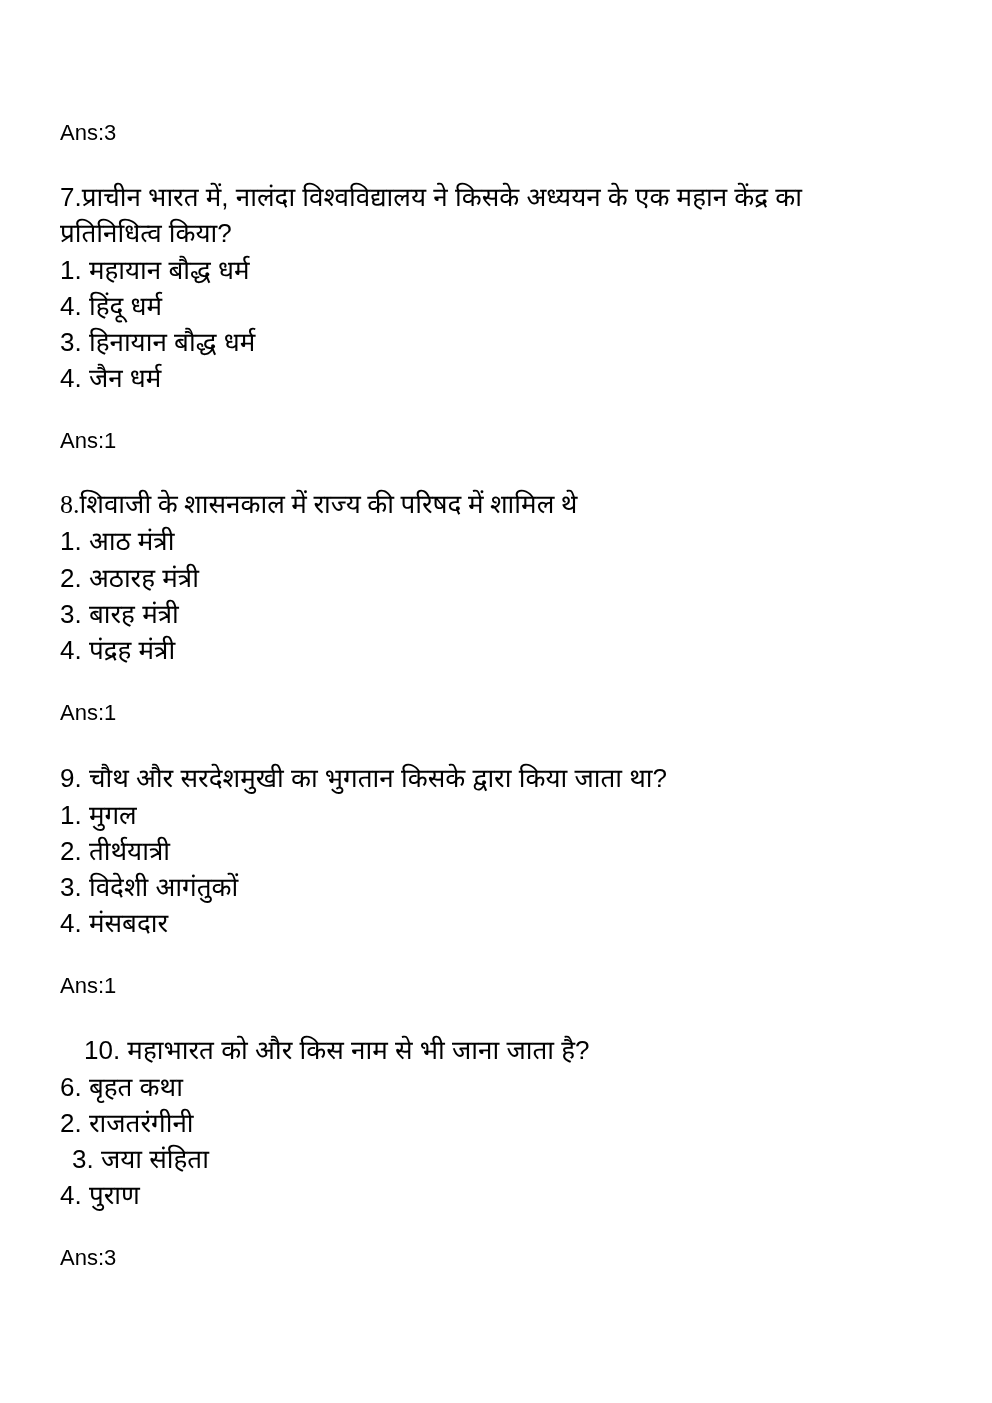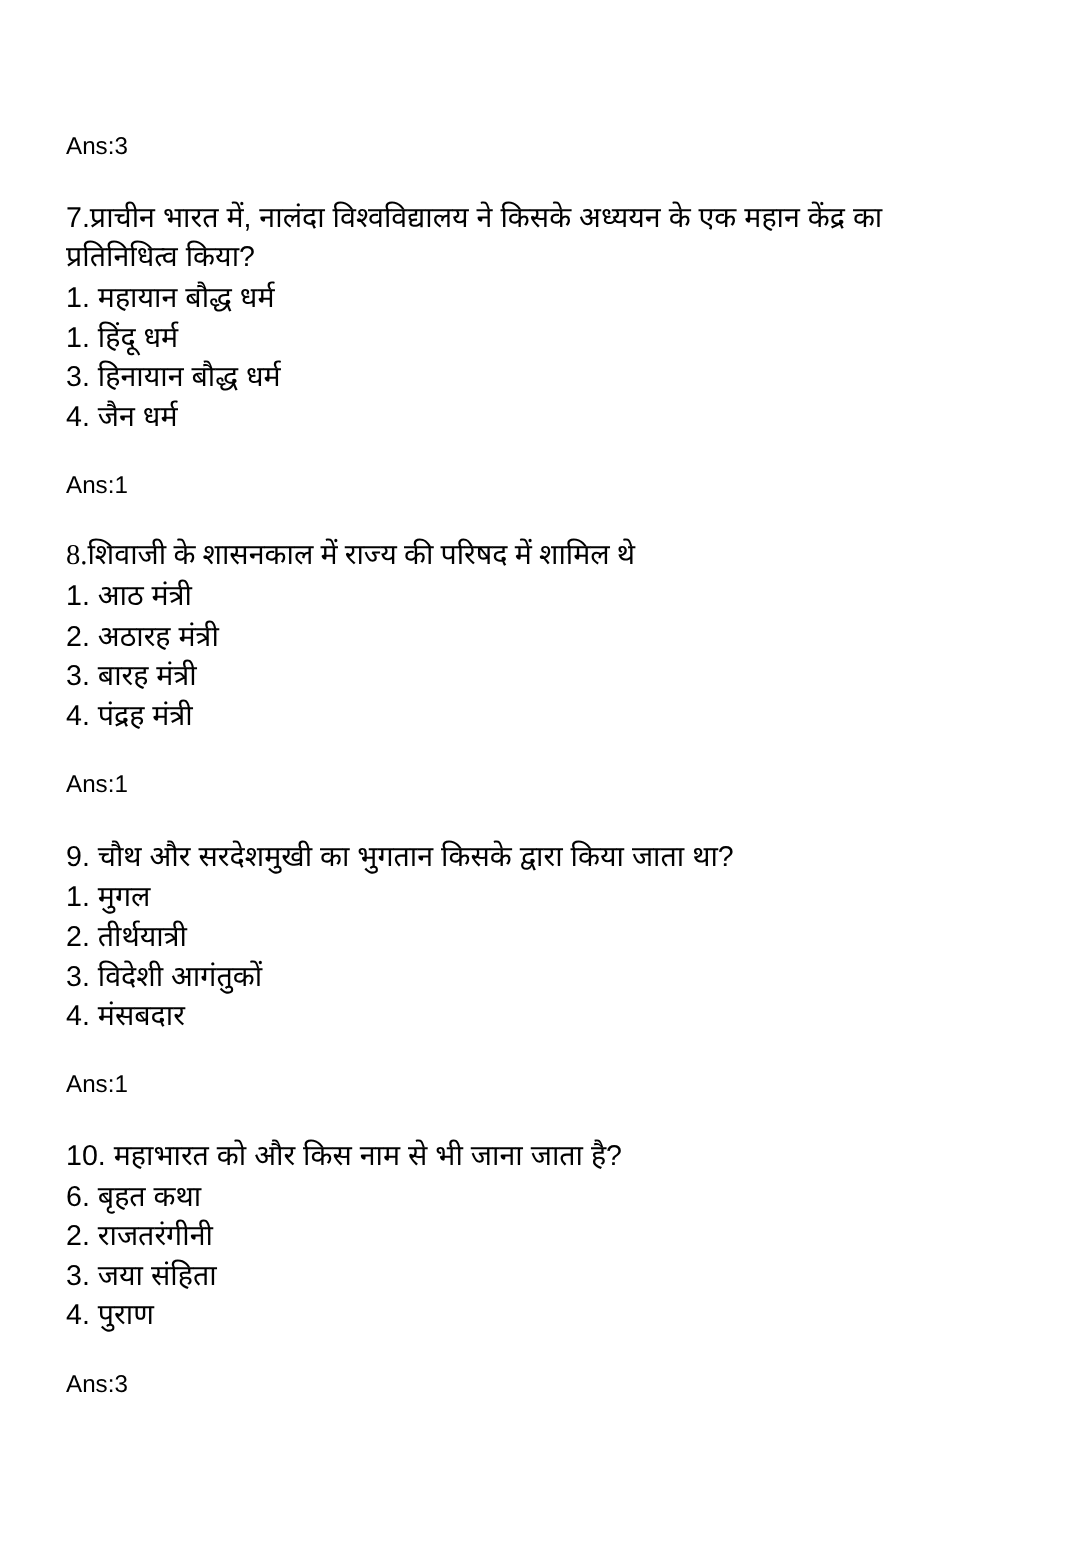--- a/index.html
+++ b/index.html
@@ -41,21 +41,21 @@
 <body>
 
 <div class="page">
 
   <div class="ans" style="top:120px;">Ans:3</div>
 
   <div>
     <div class="line" style="top:179px;">7.प्राचीन भारत में, नालंदा विश्वविद्यालय ने किसके अध्ययन के एक महान केंद्र का</div>
     <div class="line" style="top:215px;">प्रतिनिधित्व किया?</div>
     <div class="line" style="top:252px;">1. महायान बौद्ध धर्म</div>
-    <div class="line" style="top:288px;">1. हिंदू धर्म</div>
+    <div class="line" style="top:288px;">4. हिंदू धर्म</div>
     <div class="line" style="top:324px;">3. हिनायान बौद्ध धर्म</div>
     <div class="line" style="top:360px;">4. जैन धर्म</div>
     <div class="ans" style="top:428px;">Ans:1</div>
   </div>
 
   <div>
     <div class="line" style="top:487px;font-family:Liberation Serif, serif;">8.शिवाजी के शासनकाल में राज्य की परिषद में शामिल थे</div>
     <div class="line" style="top:523px;">1. आठ मंत्री</div>
     <div class="line" style="top:560px;">2. अठारह मंत्री</div>
     <div class="line" style="top:596px;">3. बारह मंत्री</div>
@@ -66,21 +66,21 @@
   <div>
     <div class="line" style="top:760px;">9. चौथ और सरदेशमुखी का भुगतान किसके द्वारा किया जाता था?</div>
     <div class="line" style="top:797px;">1. मुगल</div>
     <div class="line" style="top:833px;text-align:right;">2. तीर्थयात्री</div>
     <div class="line" style="top:869px;">3. विदेशी आगंतुकों</div>
     <div class="line" style="top:905px;">4. मंसबदार</div>
     <div class="ans" style="top:973px;">Ans:1</div>
   </div>
 
   <div>
-    <div class="line" style="top:1032px;">10. महाभारत को और किस नाम से भी जाना जाता है?</div>
+    <div class="line" style="top:1032px;margin-left:24px;">10. महाभारत को और किस नाम से भी जाना जाता है?</div>
     <div class="line" style="top:1069px;">6. बृहत कथा</div>
     <div class="line" style="top:1105px;">2. राजतरंगीनी</div>
-    <div class="line" style="top:1141px;">3. जया संहिता</div>
+    <div class="line" style="top:1141px;margin-left:12px;">3. जया संहिता</div>
     <div class="line" style="top:1177px;">4. पुराण</div>
     <div class="ans" style="top:1245px;">Ans:3</div>
   </div>
 
 </div>
 
 </body></html>

